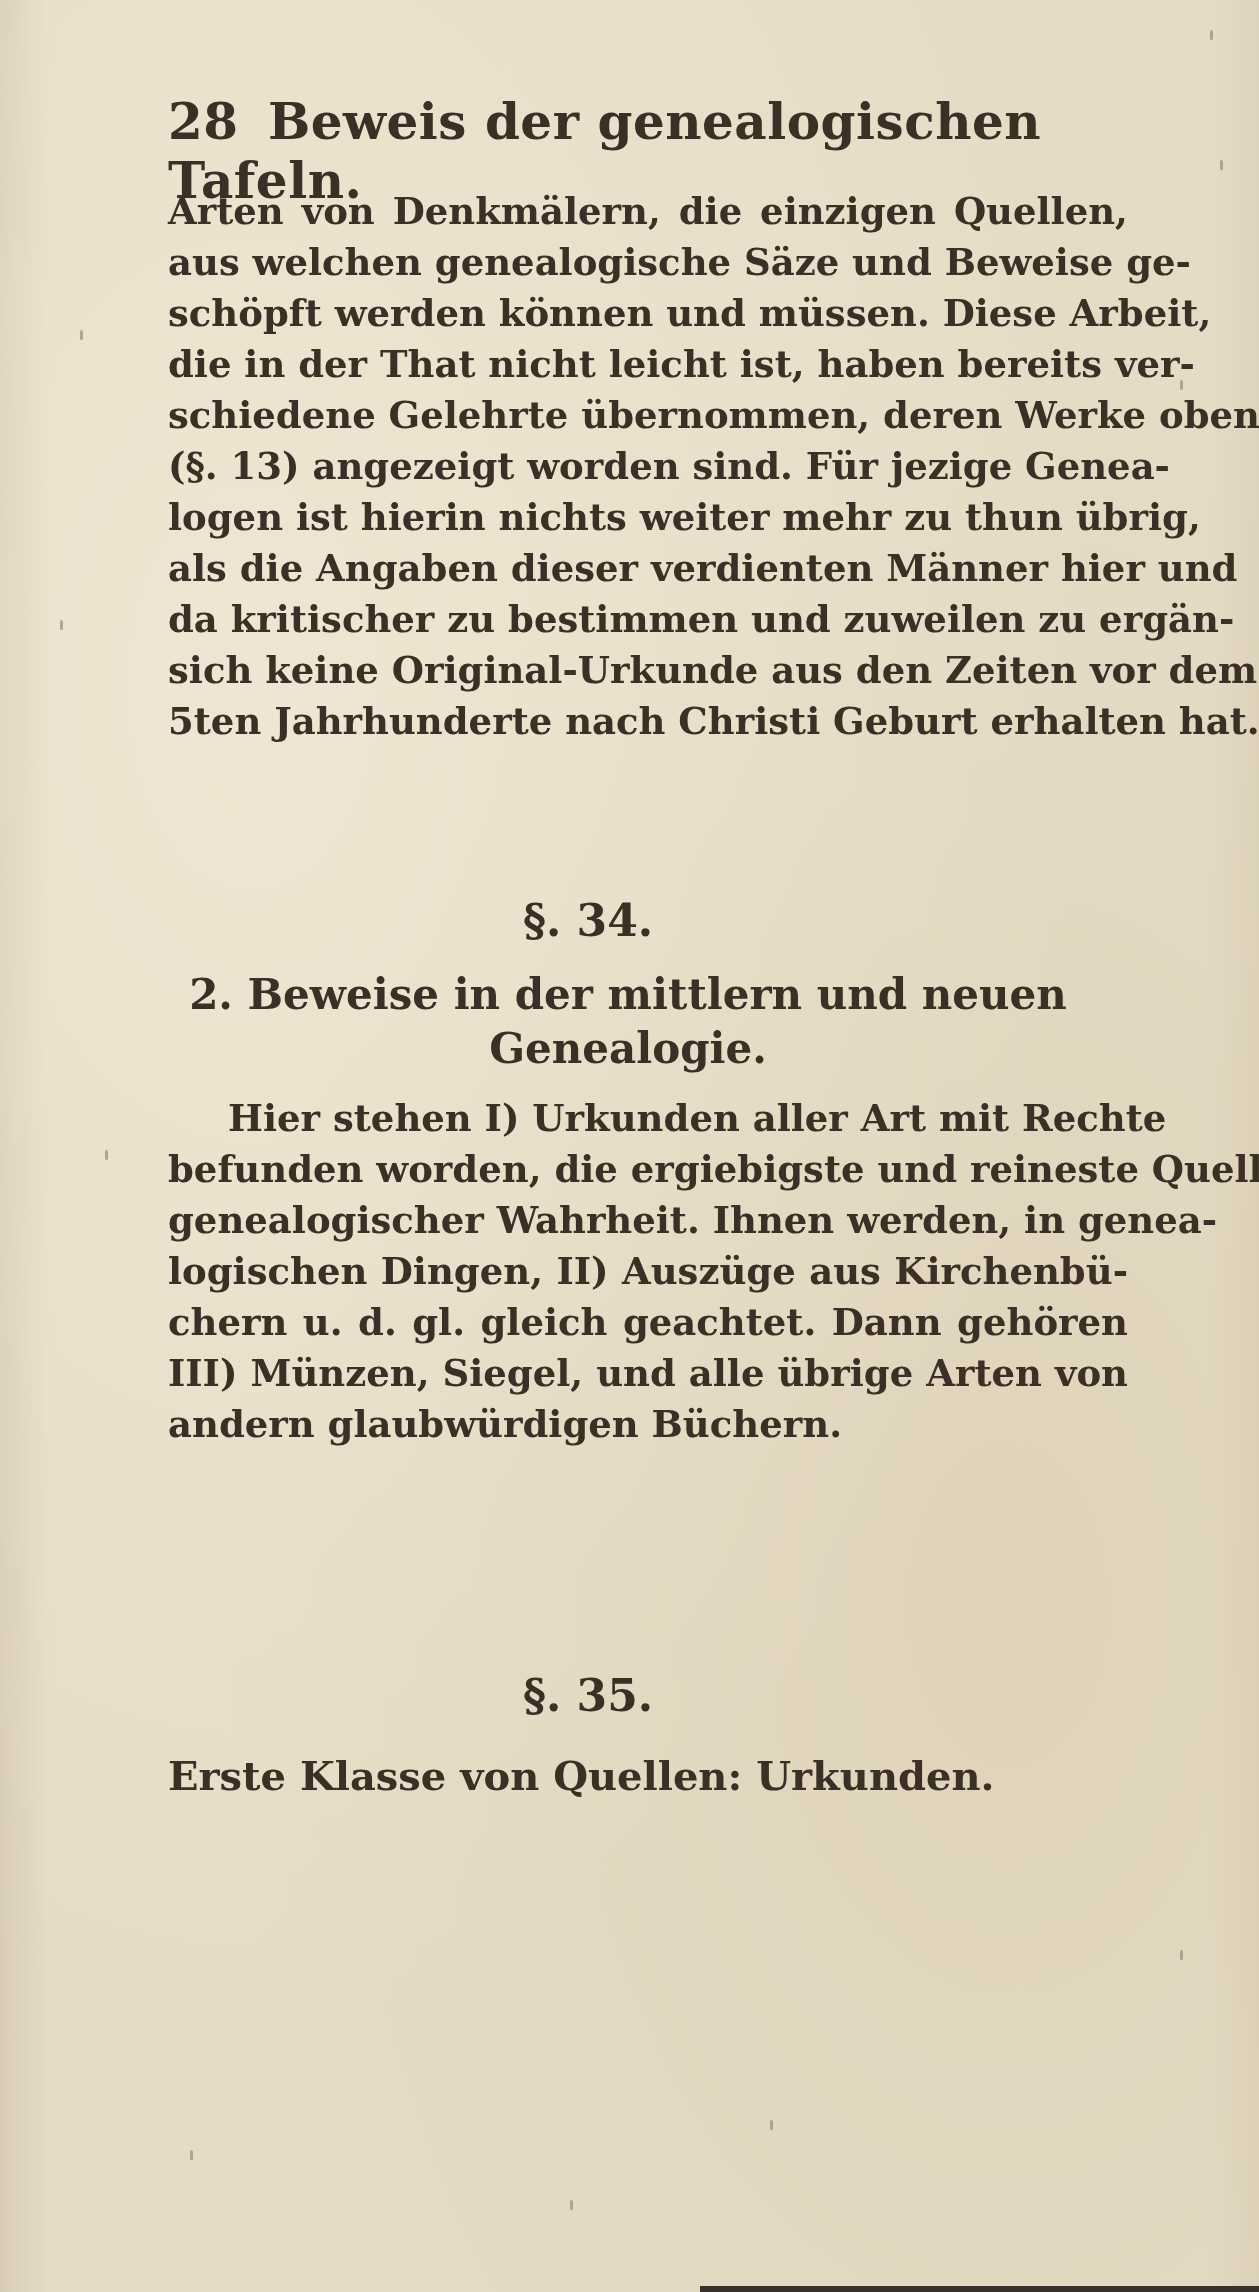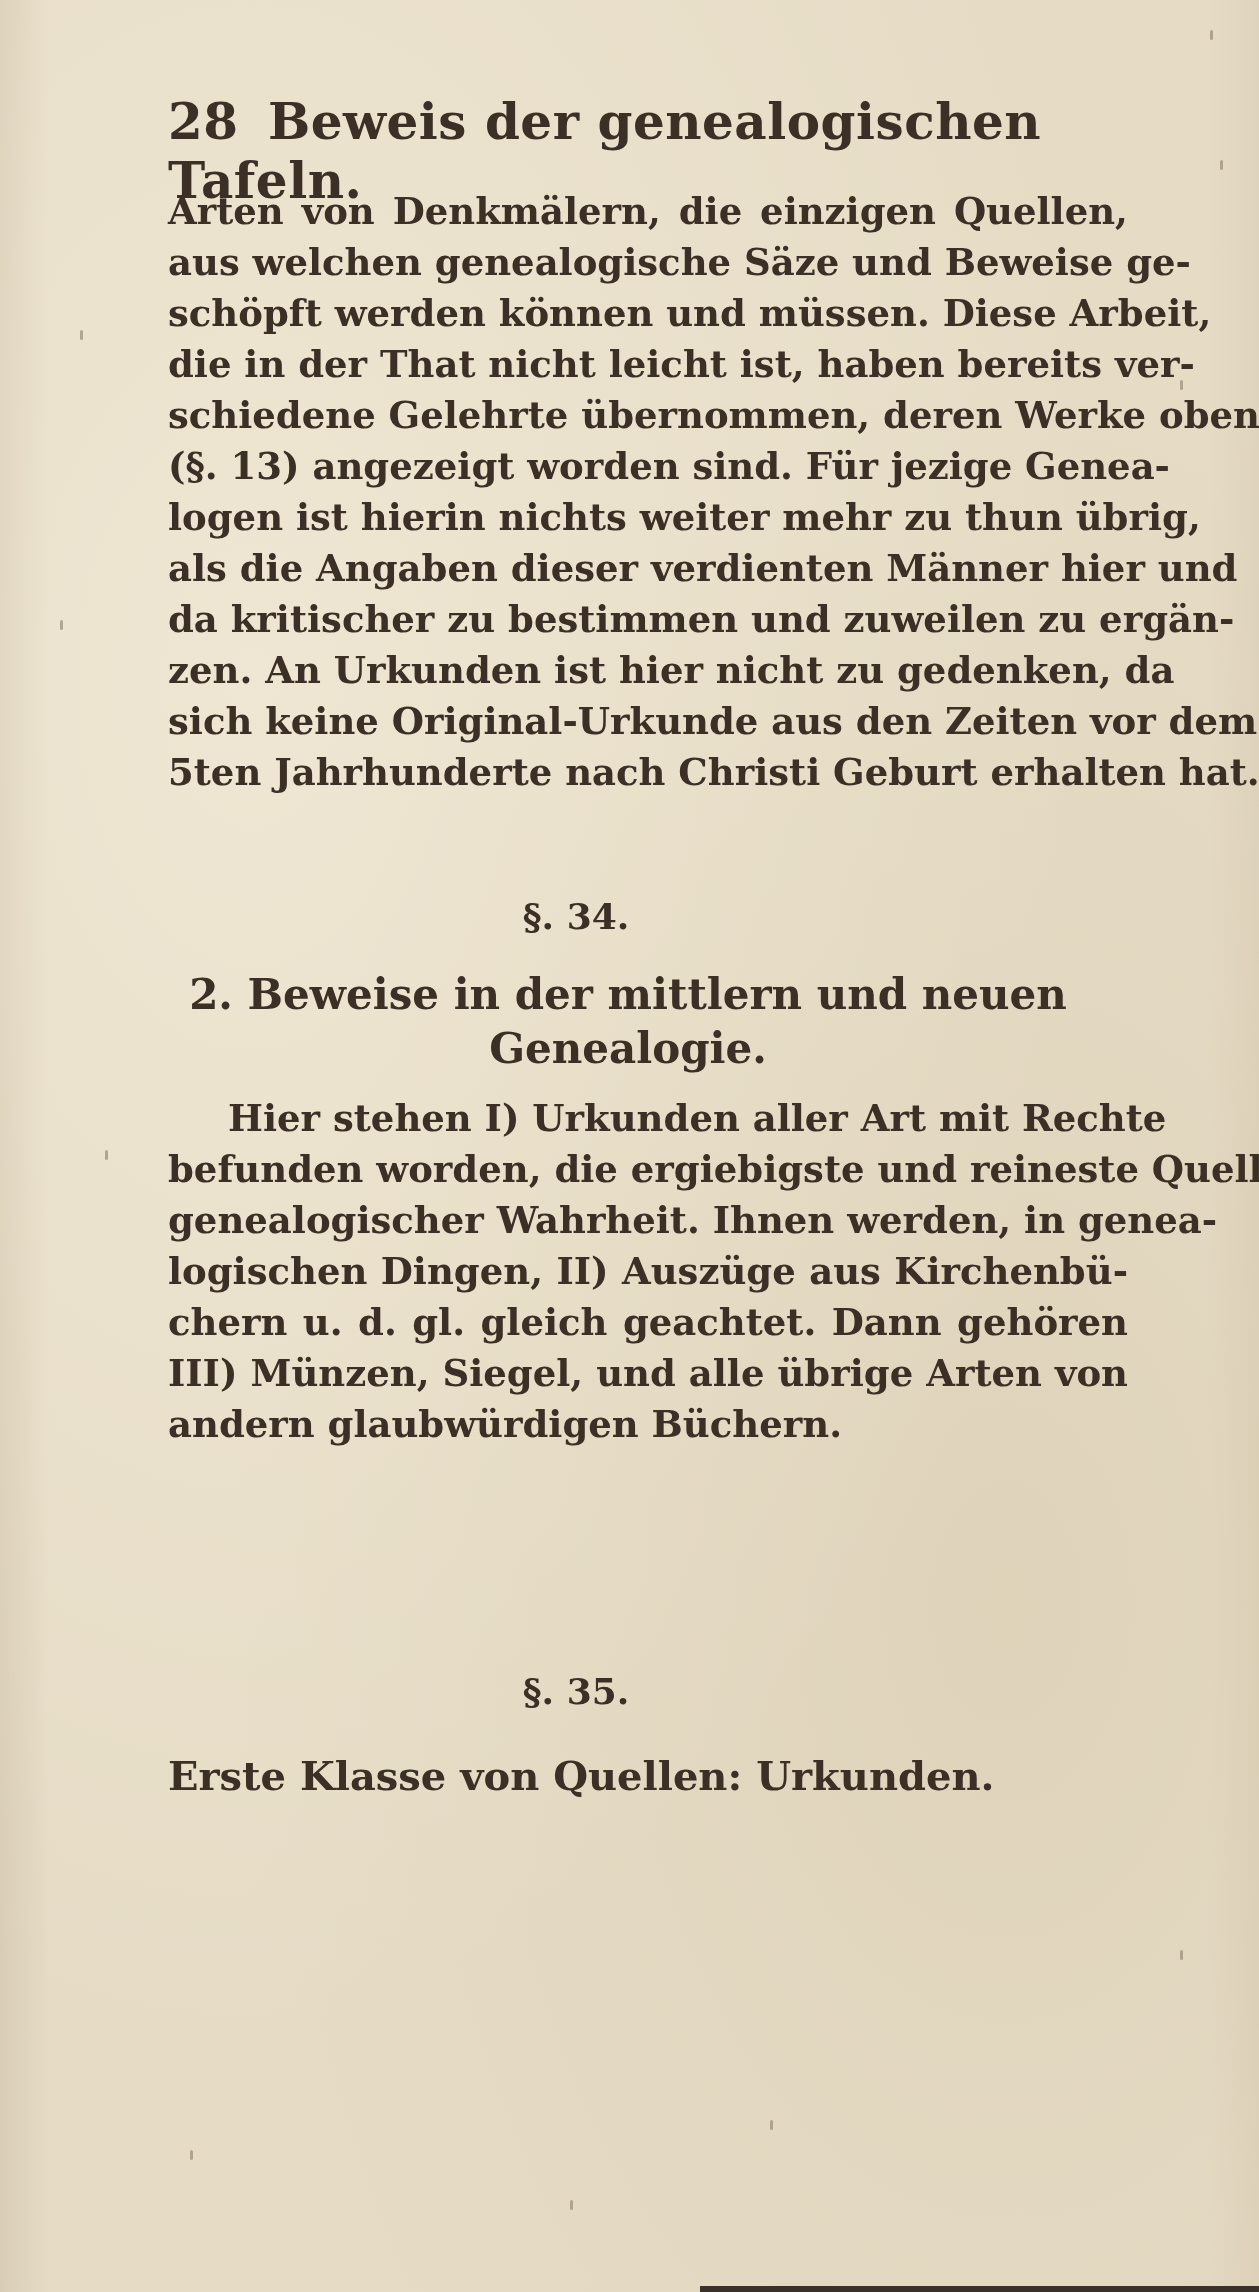--- a/index.html
+++ b/index.html
@@ -21,22 +21,22 @@
     }
     .header .num { display: inline-block; width: 82px; }
     .body-text {
       position: absolute; left: 168px; width: 960px;
       font-size: 37px; font-weight: bold; line-height: 51px;
     }
     .line { display: block; white-space: nowrap; text-align: justify; text-align-last: justify; }
     .line.last { text-align-last: left; }
     .line.indent { padding-left: 60px; }
     .section-sign {
-      position: absolute; left: 0; width: 1152px; text-align: center;
-      font-size: 36px; font-weight: bold;
+      position: absolute; left: 12px; width: 1152px; text-align: center;
+      font-size: 44px; font-weight: bold;
     }
     .section-title {
       position: absolute; left: 168px; width: 920px; text-align: center;
       font-size: 42px; font-weight: bold; line-height: 54px;
     }
     .subtitle {
       position: absolute; left: 168px; width: 920px; text-align: left;
       font-size: 40px; font-weight: bold;
     }
     .bottom-rule {
@@ -58,21 +58,20 @@
   <div class="body-text" style="top:186px;">
     <span class="line">Arten von Denkmälern, die einzigen Quellen,</span>
     <span class="line">aus welchen genealogische Säze und Beweise ge-</span>
     <span class="line">schöpft werden können und müssen. Diese Arbeit,</span>
     <span class="line">die in der That nicht leicht ist, haben bereits ver-</span>
     <span class="line">schiedene Gelehrte übernommen, deren Werke oben</span>
     <span class="line">(§. 13) angezeigt worden sind. Für jezige Genea-</span>
     <span class="line">logen ist hierin nichts weiter mehr zu thun übrig,</span>
     <span class="line">als die Angaben dieser verdienten Männer hier und</span>
     <span class="line">da kritischer zu bestimmen und zuweilen zu ergän-</span>
-    <span class="line">zen. An Urkunden ist hier nicht zu gedenken, da</span>
     <span class="line">sich keine Original-Urkunde aus den Zeiten vor dem</span>
     <span class="line last">5ten Jahrhunderte nach Christi Geburt erhalten hat.</span>
   </div>
 
   <div class="section-sign" style="top:895px;">§. 34.</div>
 
   <div class="section-title" style="top:968px;">
     <div>2. Beweise in der mittlern und neuen</div>
     <div>Genealogie.</div>
   </div>

